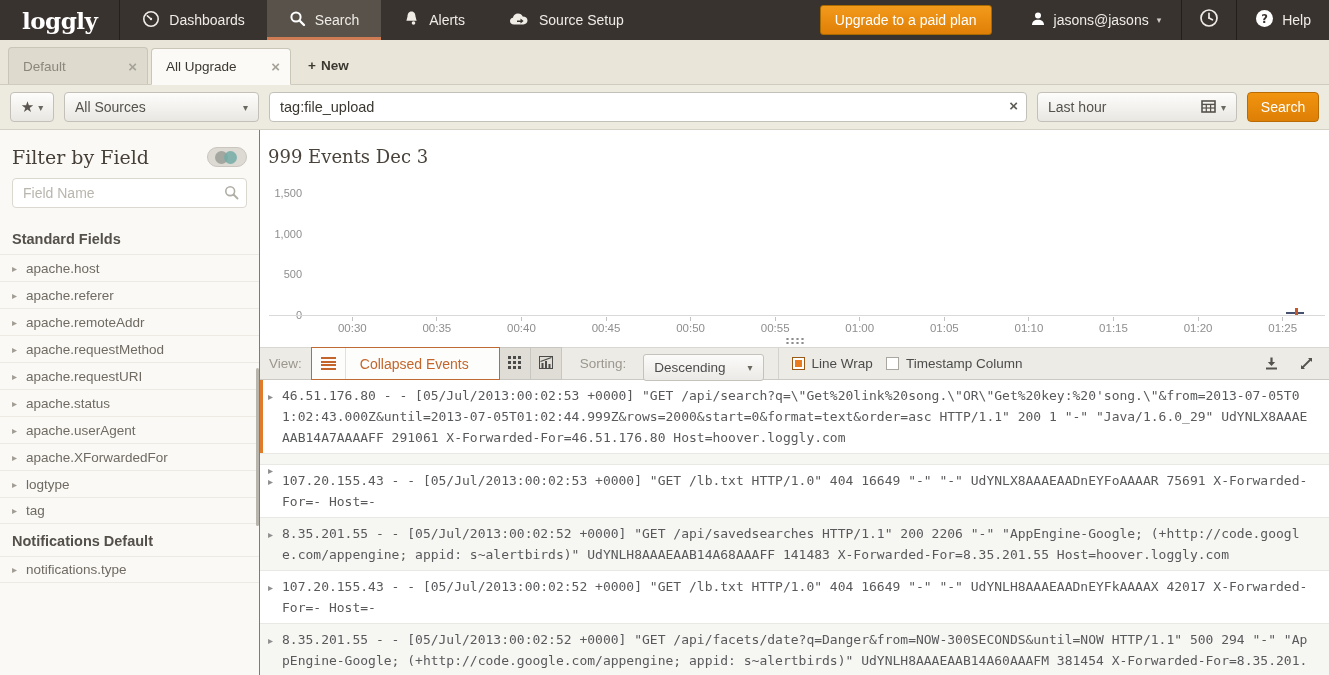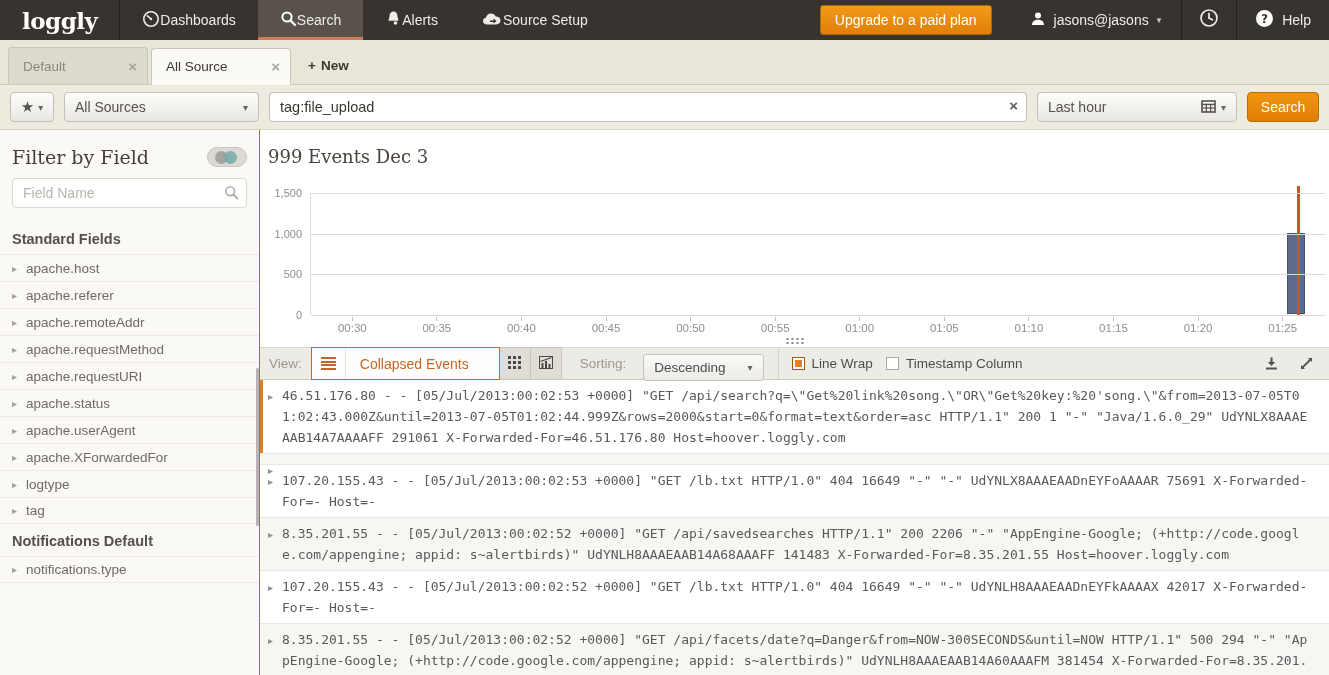--- a/index.html
+++ b/index.html
@@ -3,21 +3,21 @@
 <meta charset="utf-8">
 <style>
   * { margin:0; padding:0; box-sizing:border-box; }
   html,body { width:1329px; height:675px; overflow:hidden; background:#fff;
     font-family:"Liberation Sans", sans-serif; }
 
   
   .nav { height:40px; background:#393330; display:flex; align-items:stretch; color:#efece6; }
   .logo { display:flex; align-items:center; padding:0 22px; font-family:"DejaVu Serif", serif;
     font-weight:bold; font-size:23px; color:#fff; border-right:1px solid #262019; letter-spacing:-0.5px; }
-  .nav-item { display:flex; align-items:center; padding:0 22px; font-size:14px; cursor:pointer; }
+  .nav-item { display:flex; align-items:center; gap:9px; padding:0 22px; font-size:14px; cursor:pointer; }
   .nav-item.active { background:#59524b; border-bottom:3px solid #cf7c55; padding-top:3px; }
   .nav-spacer { flex:1; }
   .upgrade-btn { align-self:center; margin-right:18px; background:linear-gradient(#f29a1b,#e07f07);
     border:1px solid #a96a00; border-radius:3px; color:#fff; font-size:14px; padding:6px 14px; cursor:pointer; }
   .user-area { display:flex; align-items:center; gap:8px; padding:0 20px; font-size:14px; }
   .nav-divider { width:1px; background:#241f1a; }
   .clock-area { display:flex; align-items:center; padding:0 17px; }
   .help-area { display:flex; align-items:center; gap:8px; padding:0 18px; font-size:14px; }
   .caret { font-size:9px; color:#cfccc6; }
   .icon-svg { display:block; }
@@ -76,21 +76,21 @@
   .field-item { display:flex; align-items:center; gap:9px; padding:0 12px; height:27px;
     border-top:1px solid #eceae3; font-size:13.5px; color:#6f6b62; cursor:pointer; }
   .field-item:last-child { border-bottom:1px solid #eceae3; }
   .tri { color:#a19d94; font-size:10px; }
   .sb-scrollthumb { position:absolute; right:0; top:238px; width:3px; height:158px;
     background:#b8b5ac; border-radius:2px; }
 
   
   .events-title { font-family:"DejaVu Serif", serif; font-size:18px; color:#48423a;
     margin:16px 0 0 8px; }
-  .chart { display:flex; margin:26px 4px 0 8px; }
+  .chart { display:flex; margin:26px 4px 0 8px;flex-direction:column; }
   .ylabels { width:42px; position:relative; height:122px; }
   .y-label { position:absolute; right:8px; transform:translateY(-50%); font-size:11px; color:#8e8e8e; }
   .plot { flex:1; position:relative; height:122px; border-left:1px solid #d9d9d9; }
   .gridline { position:absolute; left:0; right:0; height:1px; background:#d9d9d9; }
   .chart-bar { position:absolute; bottom:1px; width:18px; background:#5e6a88; border:1px solid #46516f; }
   .marker-line { position:absolute; top:-7px; bottom:0; width:3px; background:#c4582b; }
   .xaxis { display:flex; margin:2px 4px 0 50px; }
   .x-tick { flex:1; display:flex; flex-direction:column; align-items:center; }
   .x-tickmark { width:1px; height:4px; background:#c2c2c2; }
   .x-label { font-size:11.5px; color:#8e8e8e; margin-top:1px; }
@@ -217,21 +217,21 @@
     <span>Help</span>
   </div>
 </div>
 
 <div class="tabbar">
   <div class="tab inactive">
     <span>Default</span>
     <span class="tab-close">×</span>
   </div>
   <div class="tab active">
-    <span>All Source</span>
+    <span>All Upgrade</span>
     <span class="tab-close">×</span>
   </div>
   <div class="new-tab">
     <span style="margin-right:5px;">+</span>
     <span>New</span>
   </div>
 </div>
 
 <div class="searchrow">
   <div class="gray-btn star-btn">

